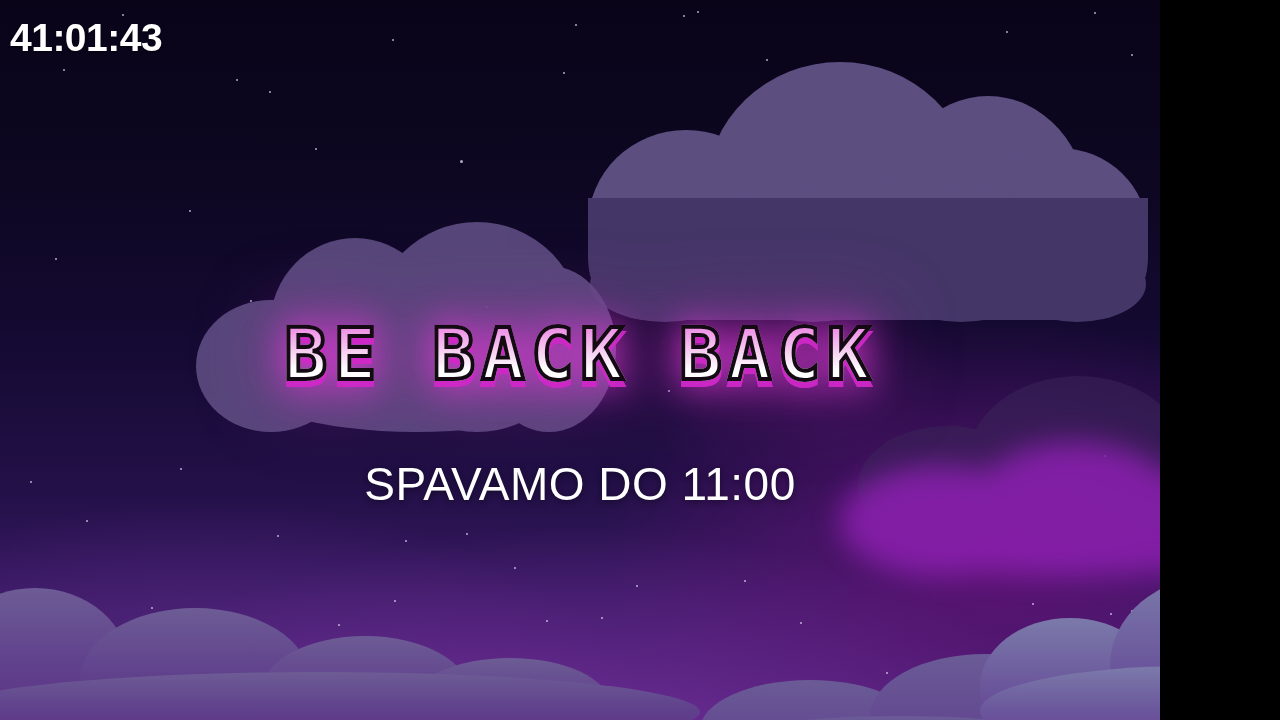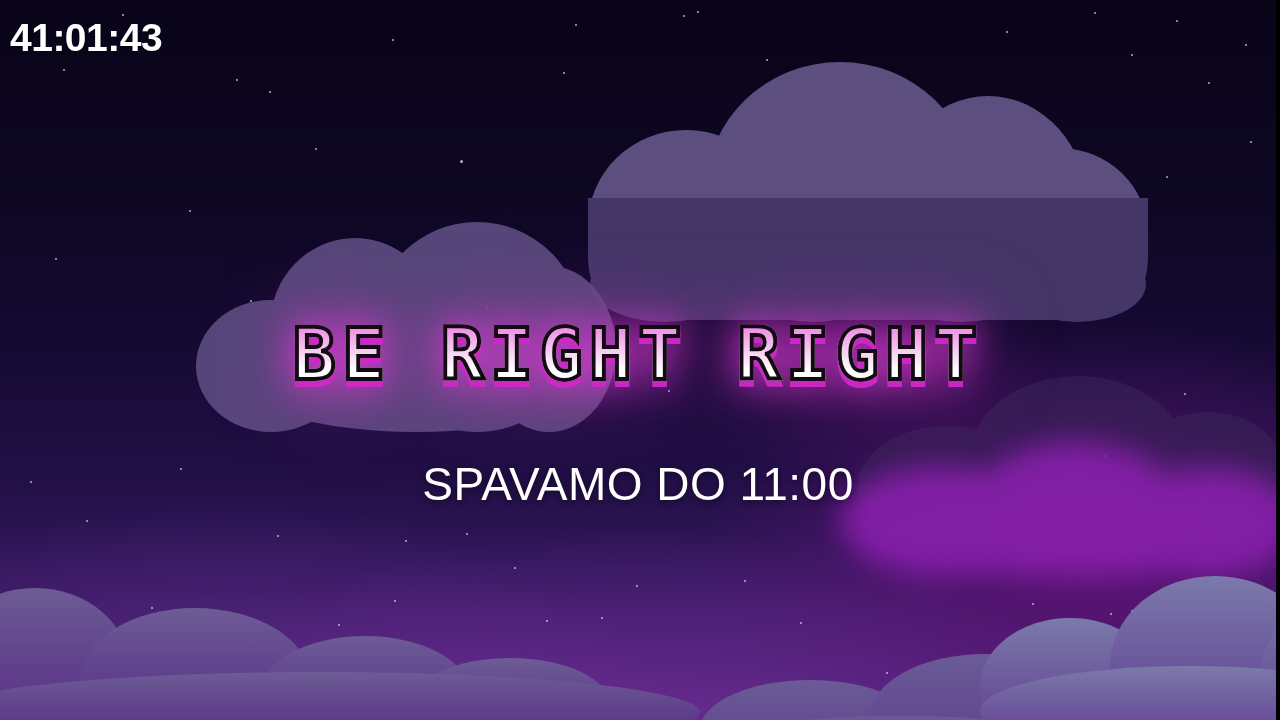--- a/index.html
+++ b/index.html
@@ -1,20 +1,20 @@
 <!DOCTYPE html>
 <html><head>
 <meta charset="utf-8">
 <style>
   * { margin:0; padding:0; box-sizing:border-box; }
   html, body { width:1280px; height:720px; overflow:hidden; background:#000; }
 
   #stage {
     position:relative;
-    width:1276px; height:720px;
+    width:1160px; height:720px;
     overflow:hidden;
     font-family:"Liberation Sans", sans-serif;
     background:
       radial-gradient(ellipse 900px 520px at 50% 118%, #7a2f9e 0%, rgba(122,47,158,0) 62%),
       radial-gradient(ellipse 700px 420px at 18% 108%, #5c2a86 0%, rgba(92,42,134,0) 66%),
       radial-gradient(ellipse 620px 380px at 86% 78%, #5a1372 0%, rgba(90,19,114,0) 64%),
       linear-gradient(180deg,#090418 0%, #0d0722 26%, #150a33 48%, #231048 68%, #3b1a66 84%, #4b2278 100%);
     padding-left: 28px;
   }
 
@@ -231,18 +231,18 @@
   <div class="cloud" id="cloud-bottom-right">
     <div class="lobe" style="left:0px;   top:62px;  width:180px; height:138px;"></div>
     <div class="lobe" style="left:130px; top:20px;  width:210px; height:180px;"></div>
     <div class="lobe" style="left:280px; top:46px;  width:140px; height:154px;"></div>
     <div class="lobe" style="left:0px;   top:110px; width:420px; height:90px;"></div>
   </div>
 
   <div id="timer">41:01:43</div>
 
   <div id="title-wrap">
-    <span id="title">BE RIGHT RIGHT</span>
+    <span id="title">BE BACK BACK</span>
   </div>
 
   <div id="subtitle">SPAVAMO DO 11:00</div>
 
 </div>
 
 </body></html>

